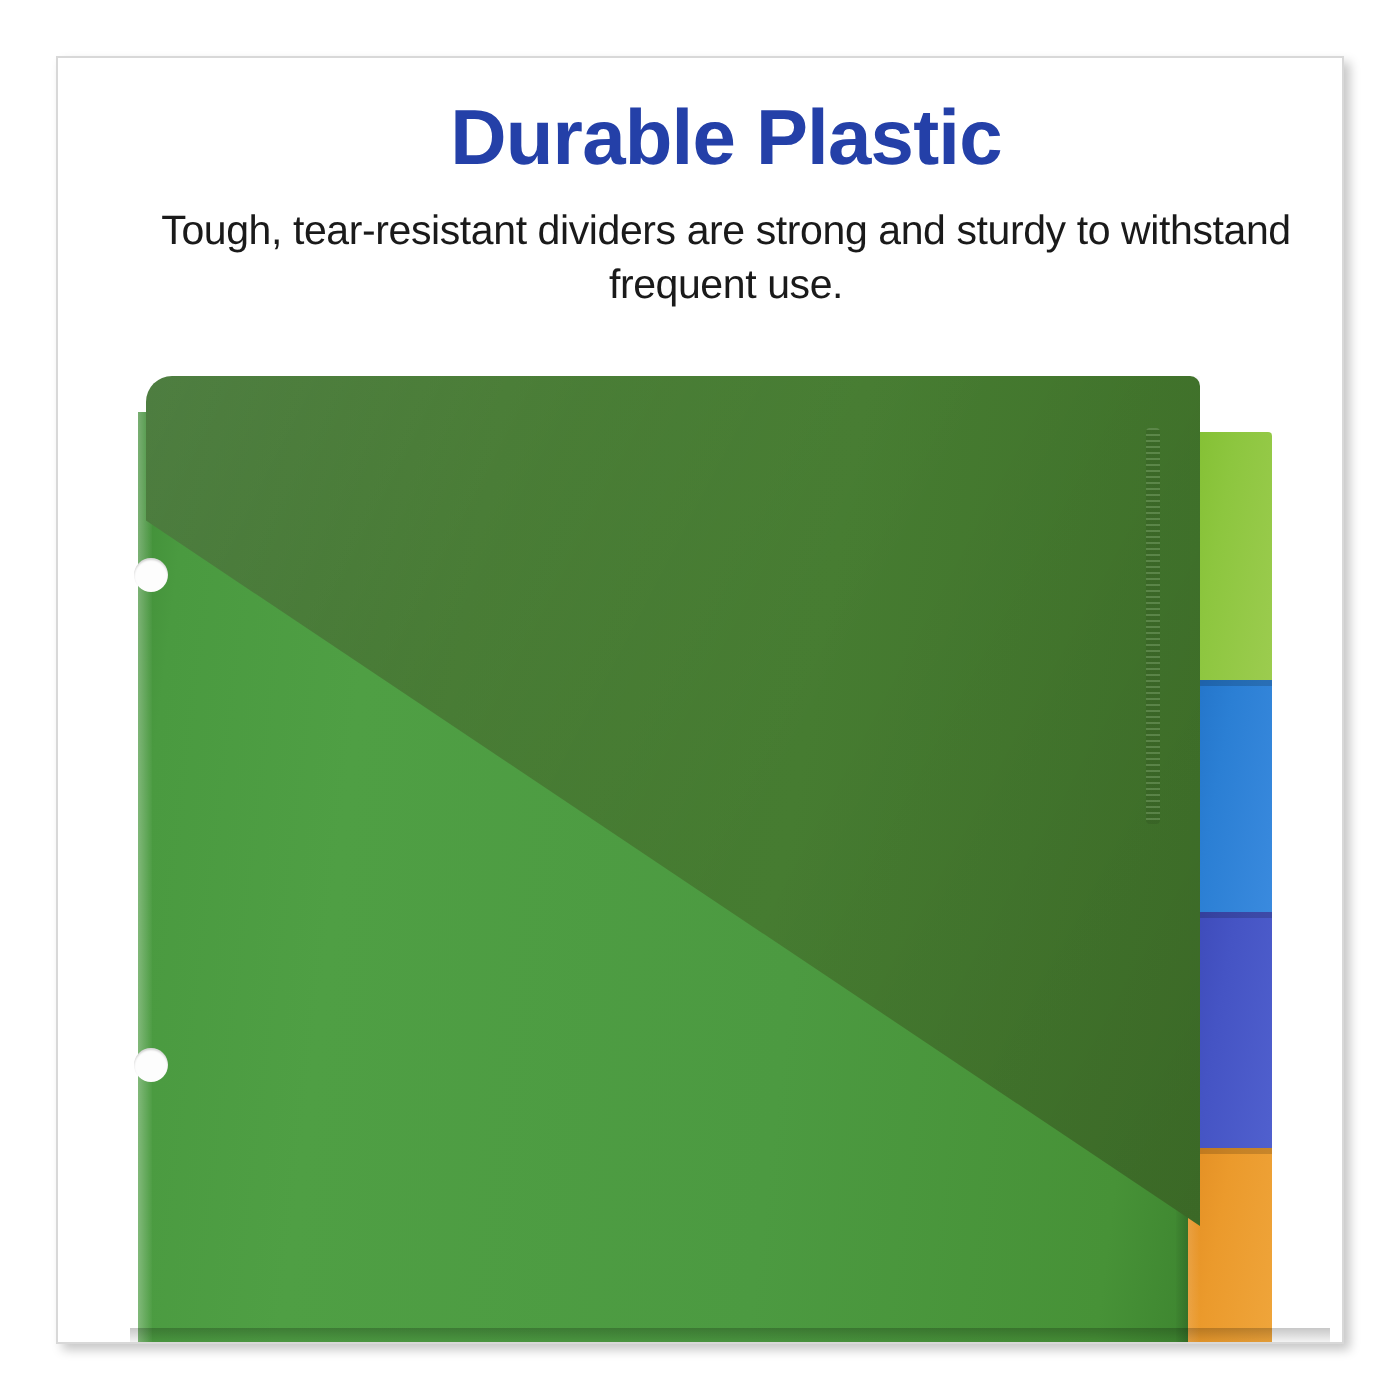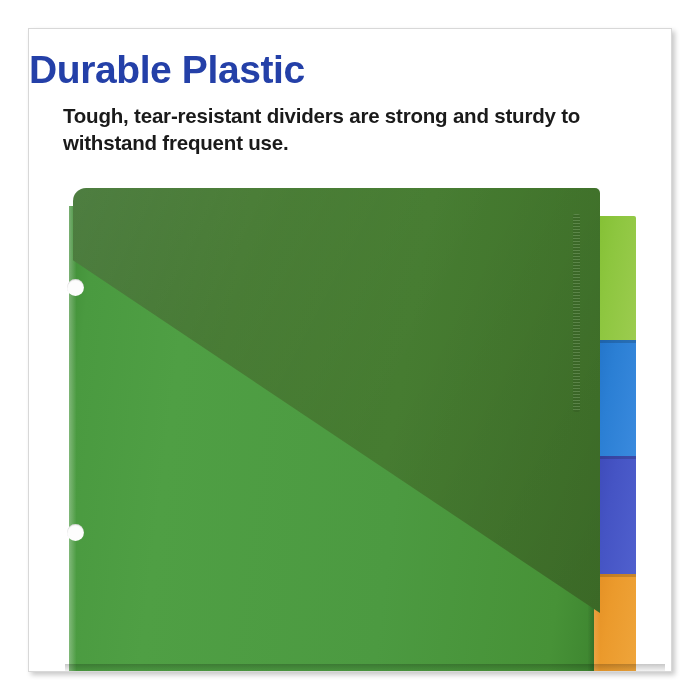--- a/index.html
+++ b/index.html
@@ -32,39 +32,40 @@
     background: #ffffff;
     border: 1px solid #d8d8d8;
     box-sizing: border-box;
     box-shadow: 3px 3px 5px rgba(0,0,0,0.22);
     overflow: hidden;
   }
 
   
   .headline-block {
     position: absolute;
-    left: 0;
+    left: 12px;
     top: 18px;
     width: 644px;
+    text-align: center;
   }
   .headline {
     margin: 0;
     font-size: 39px;
     line-height: 46px;
     font-weight: bold;
     letter-spacing: -0.4px;
     color: #2440a8;
     font-family: "Liberation Sans", sans-serif;
   }
   .subhead {
     margin: 9px auto 0 auto;
     width: 576px;
     font-size: 20.5px;
     line-height: 27px;
-    font-weight: bold;
+    font-weight: normal;
     color: #1a1a1a;
     letter-spacing: -0.2px;
     font-family: "Liberation Sans", sans-serif;
   }
 
   
   .product-stage {
     position: absolute;
     left: 0;
     top: 147px;

